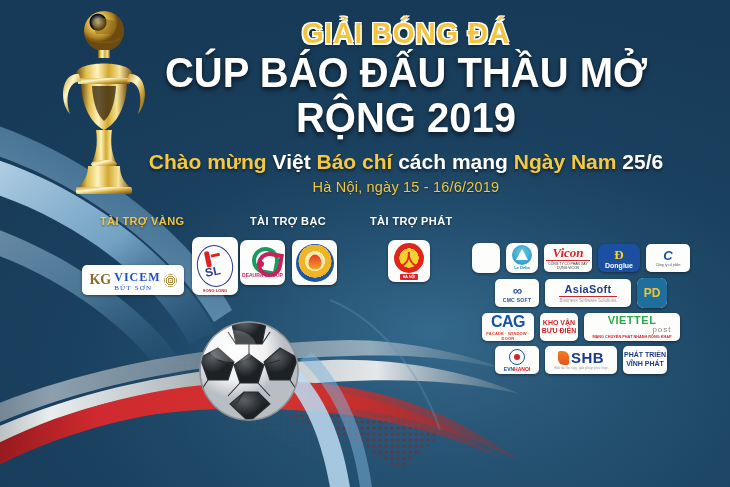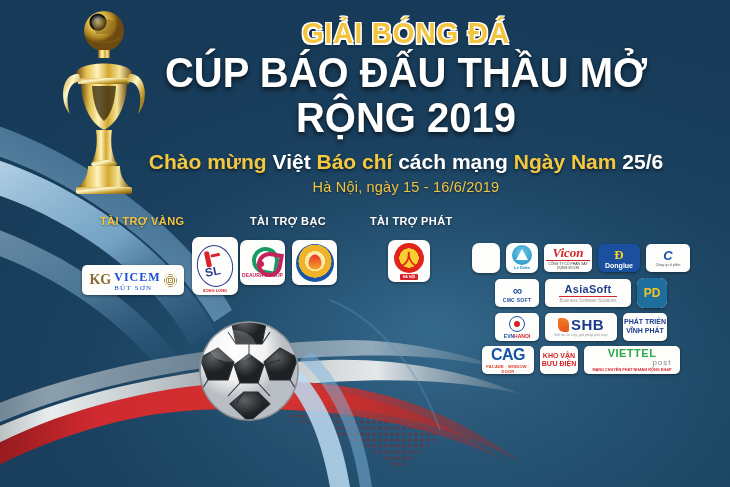--- a/index.html
+++ b/index.html
@@ -423,20 +423,42 @@
         </div>
       </div>
       <div class="logo sq" style="width:30px;height:30px;padding:0;">
         <div class="pd">
           <span>PD</span>
         </div>
       </div>
     </div>
 
     <div class="p-row">
+      <div class="logo" style="width:52px;height:28px;">
+        <div style="text-align:center;">
+          <div class="cag">CAG</div>
+          <div class="cag-sub">FACADE · WINDOW · DOOR</div>
+        </div>
+      </div>
+      <div class="logo" style="width:38px;height:28px;">
+        <div class="khovan">
+          <div>KHO VẬN</div>
+          <div>BƯU ĐIỆN</div>
+        </div>
+      </div>
+      <div class="logo" style="width:96px;height:28px;">
+        <div style="text-align:center;padding:0 3px;">
+          <div class="vt">VIETTEL</div>
+          <div class="vtp">post</div>
+          <div class="vtsub">MẠNG CHUYỂN PHÁT NHANH RỘNG KHẮP</div>
+        </div>
+      </div>
+    </div>
+
+    <div class="p-row">
       <div class="logo" style="width:44px;height:28px;">
         <div style="display:flex;flex-direction:column;align-items:center;">
           <div class="evn-c"></div>
           <div class="evn-t">
             <span>EVN</span><em>HANOI</em>
           </div>
         </div>
       </div>
       <div class="logo" style="width:72px;height:28px;">
         <div style="text-align:center;">
@@ -444,42 +466,20 @@
             <span class="shb-mark"></span>
             <span class="shb">SHB</span>
           </div>
           <div class="shb-sub">Đối tác tin cậy, giải pháp phù hợp</div>
         </div>
       </div>
       <div class="logo" style="width:44px;height:28px;">
         <div class="ptvp">
           <div>PHÁT TRIỂN</div>
           <div>VĨNH PHÁT</div>
-        </div>
-      </div>
-    </div>
-
-    <div class="p-row">
-      <div class="logo" style="width:52px;height:28px;">
-        <div style="text-align:center;">
-          <div class="cag">CAG</div>
-          <div class="cag-sub">FACADE · WINDOW · DOOR</div>
-        </div>
-      </div>
-      <div class="logo" style="width:38px;height:28px;">
-        <div class="khovan">
-          <div>KHO VẬN</div>
-          <div>BƯU ĐIỆN</div>
-        </div>
-      </div>
-      <div class="logo" style="width:96px;height:28px;">
-        <div style="text-align:center;padding:0 3px;">
-          <div class="vt">VIETTEL</div>
-          <div class="vtp">post</div>
-          <div class="vtsub">MẠNG CHUYỂN PHÁT NHANH RỘNG KHẮP</div>
         </div>
       </div>
     </div>
 
   </div>
 
   <svg style="position:absolute;left:196px;top:318px;width:106px;height:106px;" viewBox="0 0 106 106">
     <defs>
       <radialGradient id="ballG" cx="36%" cy="28%">
         <stop offset="0%" stop-color="#ffffff"></stop>

